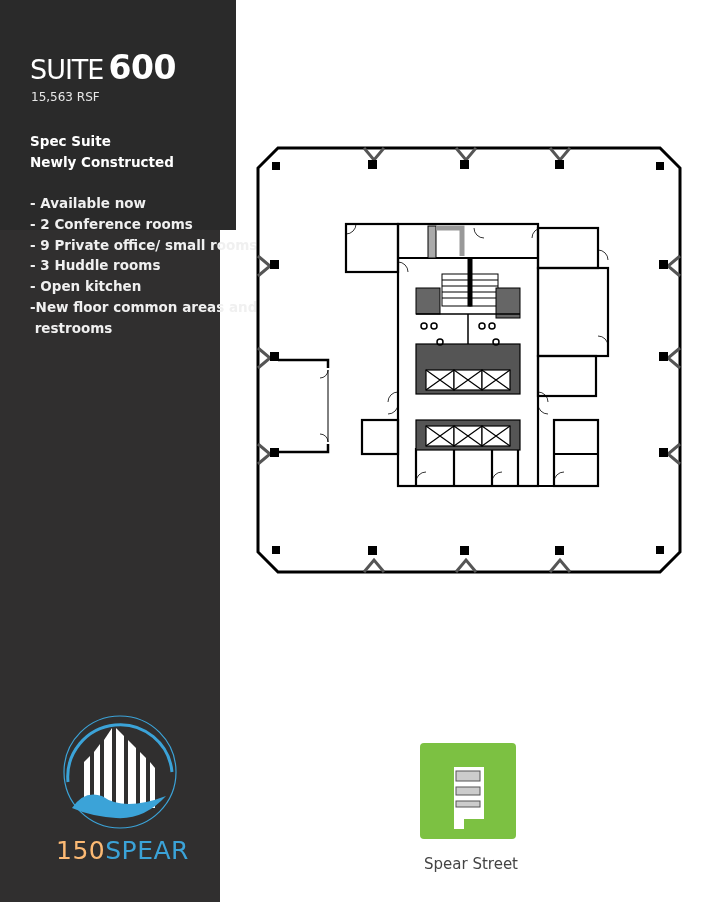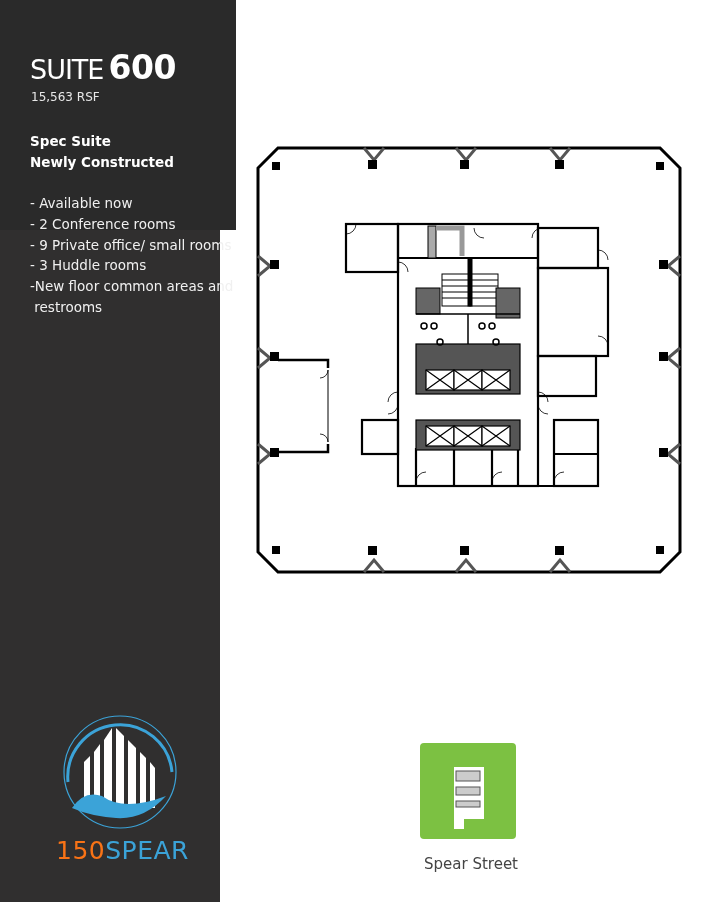--- a/index.html
+++ b/index.html
@@ -5,25 +5,25 @@
   html, body { margin: 0; padding: 0; }
   body { width: 701px; height: 902px; position: relative; background: #ffffff; overflow: hidden;
          font-family: "DejaVu Sans", "Liberation Sans", sans-serif; }
   .panel { position: absolute; left: 0; top: 0; width: 220px; height: 902px; background: #302f2f; }
   .panel-top { position: absolute; left: 0; top: 0; width: 236px; height: 230px; background: #2a2a2a; }
   .title { position: absolute; left: 30px; top: 48px; color: #fff; white-space: nowrap; }
   .title .suite { font-size: 27px; letter-spacing: -1px; font-weight: normal; }
   .title .num { font-size: 33px; font-weight: bold; letter-spacing: -0.5px; }
   .rsf { position: absolute; left: 31px; top: 90px; color: #e8e8e8; font-size: 12px; }
   .headline { position: absolute; left: 30px; top: 131px; color: #fff; font-size: 13.5px; font-weight: bold; line-height: 20.5px; }
-  .features { position: absolute; left: 30px; top: 193px; margin: 0; padding: 0; list-style: none; color: #f0f0f0; font-size: 13.5px; line-height: 20.8px; }
+  .features { position: absolute; left: 30px; top: 193px; margin: 0; padding: 0; list-style: none; color: #f0f0f0; font-size: 13.5px; line-height: 20.8px; font-weight: bold; }
   .features li { white-space: pre; }
   .logo { position: absolute; left: 54px; top: 712px; width: 132px; height: 120px; }
   .brand { position: absolute; left: 56px; top: 836px; font-size: 25px; letter-spacing: 0.5px; white-space: nowrap; font-family: "DejaVu Sans", sans-serif; }
-  .brand .n { color: #f97316; }
+  .brand .n { color: #fdba74; }
   .brand .w { color: #3ba3d8; }
   .plan { position: absolute; left: 256px; top: 146px; width: 426px; height: 428px; }
   .keyplan { position: absolute; left: 418px; top: 741px; width: 100px; height: 100px; }
   .keylabel { position: absolute; left: 418px; top: 855px; width: 100px; text-align: right; font-size: 15px; color: #444; }
 </style>
 </head>
 <body>
 
 <div class="panel">
   <div class="panel-top"></div>
@@ -37,20 +37,21 @@
   <div class="headline">
     <div>Spec Suite</div>
     <div>Newly Constructed</div>
   </div>
 
   <ul class="features">
     <li>- Available now</li>
     <li>- 2 Conference rooms</li>
     <li>- 9 Private office/ small rooms</li>
     <li>- 3 Huddle rooms</li>
+    <li>- Open kitchen</li>
     <li>-New floor common areas and</li>
     <li> restrooms</li>
   </ul>
 
   <svg class="logo" viewBox="0 0 132 120">
     <circle cx="66" cy="60" r="56" fill="none" stroke="#3ba3d8" stroke-width="1.2"></circle>
     <path d="M14 70 A52 52 0 1 1 118 60" fill="none" stroke="#3ba3d8" stroke-width="3"></path>
     <polygon points="30,50 36,44 36,96 30,96" fill="#fff"></polygon>
     <polygon points="40,40 46,32 46,96 40,96" fill="#fff"></polygon>
     <polygon points="50,28 58,16 58,96 50,96" fill="#fff"></polygon>

